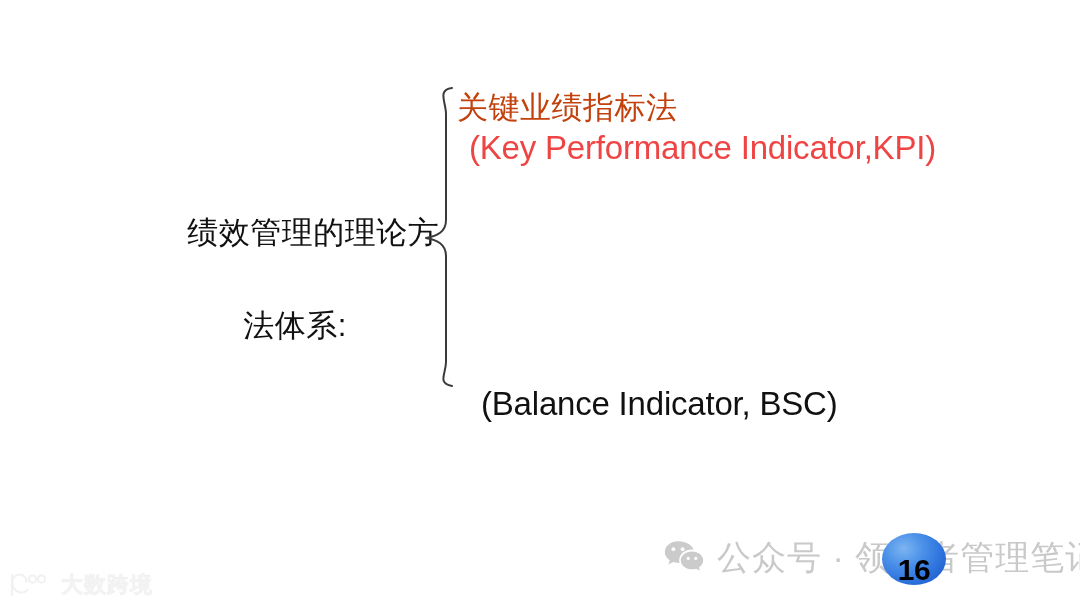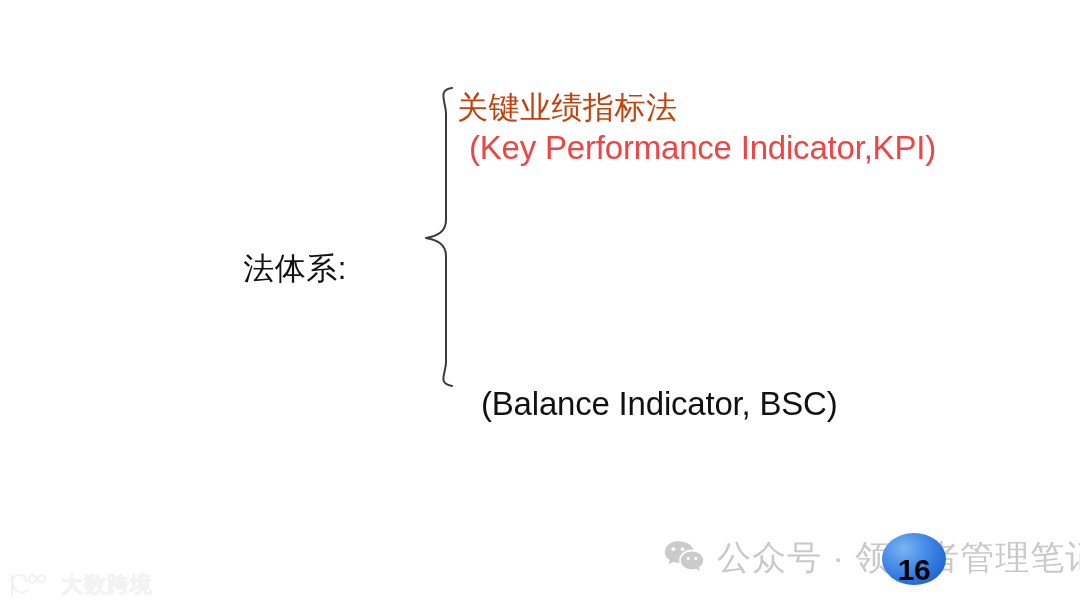--- a/index.html
+++ b/index.html
@@ -32,21 +32,21 @@
     left: 150px;
     top: 178px;
     width: 290px;
     text-align: center;
     font-size: 31px;
     letter-spacing: 0.5px;
     color: #111111;
   }
   #left-label .line2 {
     display: block;
-    margin-top: 0;
+    margin-top: 20px;
     text-align: center;
   }
 
   #kpi-cn {
     left: 457px;
     top: 62px;
     font-size: 31px;
     letter-spacing: 0.5px;
     color: #c2410c;
     margin-top: 28px;
@@ -149,20 +149,21 @@
     line-height: 1;
     text-shadow: 0 0 1px rgba(200,200,200,0.55);
   }
 </style>
 </head>
 <body>
 
 <div id="slide">
 
   <div class="txt" id="left-label">
+    <span>绩效管理的理论方</span>
     <span class="line2">法体系:</span>
   </div>
 
   <div id="brace">
     <svg width="62" height="315" viewBox="0 0 62 315" fill="none" xmlns="http://www.w3.org/2000/svg" aria-hidden="true">
       <path d="M37 8 C 22 10, 31 22, 31 34 L 31 140 C 31 152, 22 156, 11 158
                C 22 160, 31 164, 31 176 L 31 282 C 31 294, 22 303, 37 306" stroke="#3a3a3a" stroke-width="2" fill="none" stroke-linecap="round" stroke-linejoin="round"></path>
     </svg>
   </div>
 

